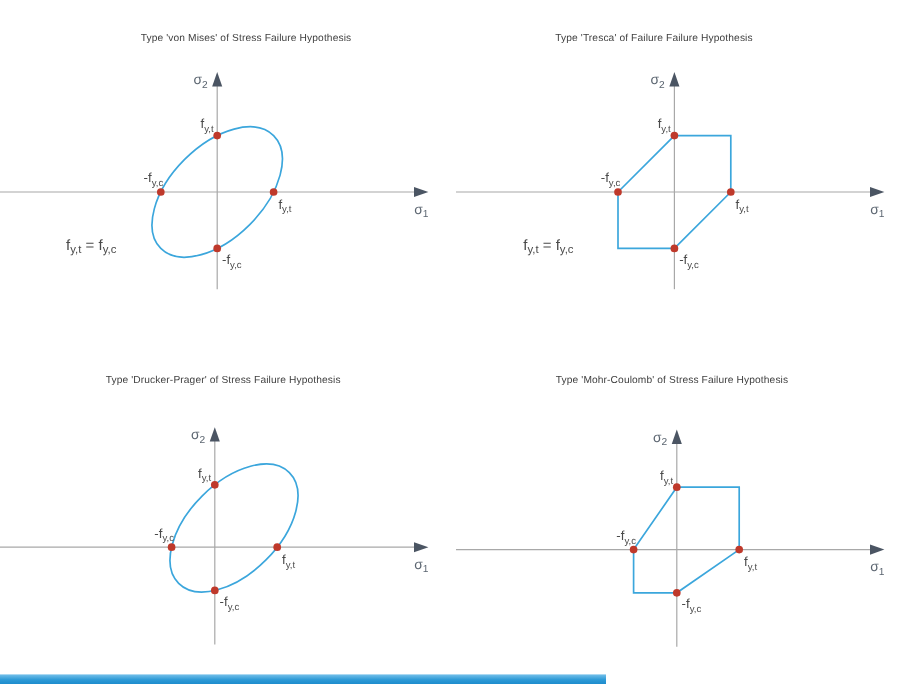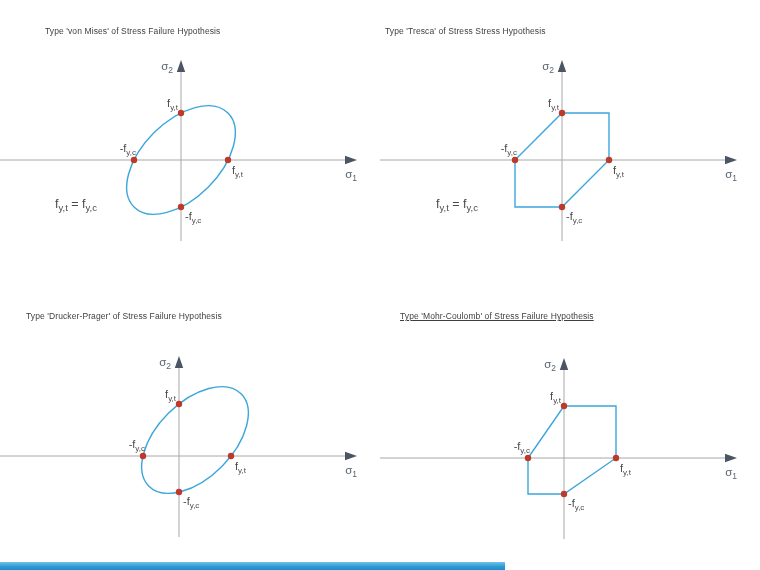--- a/index.html
+++ b/index.html
@@ -8,21 +8,21 @@
     font-family:"Liberation Sans",sans-serif;
     -webkit-font-smoothing:antialiased;
   }
   .screen{position:relative;width:760px;height:570px;overflow:hidden;background:#ffffff;}
   .panel{position:absolute;width:380px;height:285px;}
   .panel.p0{left:0;top:0;}
   .panel.p1{left:380px;top:0;}
   .panel.p2{left:0;top:285px;}
   .panel.p3{left:380px;top:285px;}
   .panel-title{
-    position:absolute;top:25px;width:320px;text-align:left;
+    position:absolute;top:25px;width:320px;text-align:center;
     font-size:8.5px;line-height:12px;color:#3f3f3f;letter-spacing:0.1px;
   }
   svg.plot{position:absolute;left:0;top:0;width:380px;height:285px;display:block;}
   svg.plot text{font-family:"Liberation Sans",sans-serif;}
   .bottom-bar{
     position:absolute;left:0;top:562px;width:505px;height:8px;
     background:linear-gradient(180deg,#74c0ea 0%,#2e9ad6 55%,#1e8ccd 100%);
   }
 </style>
 </head>
@@ -46,21 +46,21 @@
         <text x="232" y="174" text-anchor="start" fill="#4a4a4a" font-size="11"><tspan>f</tspan><tspan dy="3" font-size="8">y,t</tspan></text>
         <circle cx="134" cy="160" r="3.2" fill="#bf392b"></circle>
         <text x="136" y="152" text-anchor="end" fill="#4a4a4a" font-size="11"><tspan>-f</tspan><tspan dy="3" font-size="8">y,c</tspan></text>
         <circle cx="181" cy="207" r="3.2" fill="#bf392b"></circle>
         <text x="185" y="220" text-anchor="start" fill="#4a4a4a" font-size="11"><tspan>-f</tspan><tspan dy="3" font-size="8">y,c</tspan></text>
         <text x="55" y="208" text-anchor="start" fill="#4a4a4a" font-size="12.5"><tspan>f</tspan><tspan dy="3" font-size="9.5">y,t</tspan><tspan dy="-3">&nbsp;=&nbsp;f</tspan><tspan dy="3" font-size="9.5">y,c</tspan></text>
       </svg>
   </div>
 
   <div class="panel p1">
-    <div class="panel-title" style="left: 5px;">Type 'Tresca' of Stress Stress Hypothesis</div>
+    <div class="panel-title" style="left: 5px;">Type 'Tresca' of Failure Failure Hypothesis</div>
     <svg class="plot" viewBox="0 0 380 285">
         <line x1="0" y1="160" x2="346" y2="160" stroke="#a8a8a8" stroke-width="1"></line>
         <polygon points="357,160 345,155.8 345,164.2" fill="#4b5563"></polygon>
         <line x1="182" y1="71" x2="182" y2="241" stroke="#a8a8a8" stroke-width="1"></line>
         <polygon points="182,60 177.8,72 186.2,72" fill="#4b5563"></polygon>
         <text x="357" y="178" text-anchor="end" fill="#5b6570" font-size="11.5"><tspan>σ</tspan><tspan dy="3" font-size="8.5">1</tspan></text>
         <text x="174" y="70" text-anchor="end" fill="#5b6570" font-size="11.5"><tspan>σ</tspan><tspan dy="3" font-size="8.5">2</tspan></text>
         <polygon points="182,113 229,113 229,160 182,207 135,207 135,160" fill="none" stroke="#3ba6dc" stroke-width="1.4" stroke-linejoin="miter"></polygon>
         <circle cx="182" cy="113" r="3.2" fill="#bf392b"></circle>
         <text x="179" y="107" text-anchor="end" fill="#4a4a4a" font-size="11"><tspan>f</tspan><tspan dy="3" font-size="8">y,t</tspan></text>
@@ -89,21 +89,21 @@
         <circle cx="231" cy="171" r="3.2" fill="#bf392b"></circle>
         <text x="235" y="185" text-anchor="start" fill="#4a4a4a" font-size="11"><tspan>f</tspan><tspan dy="3" font-size="8">y,t</tspan></text>
         <circle cx="143" cy="171" r="3.2" fill="#bf392b"></circle>
         <text x="145" y="163" text-anchor="end" fill="#4a4a4a" font-size="11"><tspan>-f</tspan><tspan dy="3" font-size="8">y,c</tspan></text>
         <circle cx="179" cy="207" r="3.2" fill="#bf392b"></circle>
         <text x="183" y="220" text-anchor="start" fill="#4a4a4a" font-size="11"><tspan>-f</tspan><tspan dy="3" font-size="8">y,c</tspan></text>
       </svg>
   </div>
 
   <div class="panel p3">
-    <div class="panel-title" style="left: 20px; text-decoration: underline;">Type 'Mohr-Coulomb' of Stress Failure Hypothesis</div>
+    <div class="panel-title" style="left: 20px;">Type 'Mohr-Coulomb' of Stress Failure Hypothesis</div>
     <svg class="plot" viewBox="0 0 380 285">
         <line x1="0" y1="173" x2="346" y2="173" stroke="#a8a8a8" stroke-width="1"></line>
         <polygon points="357,173 345,168.8 345,177.2" fill="#4b5563"></polygon>
         <line x1="184" y1="84" x2="184" y2="254" stroke="#a8a8a8" stroke-width="1"></line>
         <polygon points="184,73 179.8,85 188.2,85" fill="#4b5563"></polygon>
         <text x="357" y="191" text-anchor="end" fill="#5b6570" font-size="11.5"><tspan>σ</tspan><tspan dy="3" font-size="8.5">1</tspan></text>
         <text x="176" y="83" text-anchor="end" fill="#5b6570" font-size="11.5"><tspan>σ</tspan><tspan dy="3" font-size="8.5">2</tspan></text>
         <polygon points="184,121 236,121 236,173 184,209 148,209 148,173" fill="none" stroke="#3ba6dc" stroke-width="1.4" stroke-linejoin="miter"></polygon>
         <circle cx="184" cy="121" r="3.2" fill="#bf392b"></circle>
         <text x="181" y="115" text-anchor="end" fill="#4a4a4a" font-size="11"><tspan>f</tspan><tspan dy="3" font-size="8">y,t</tspan></text>

